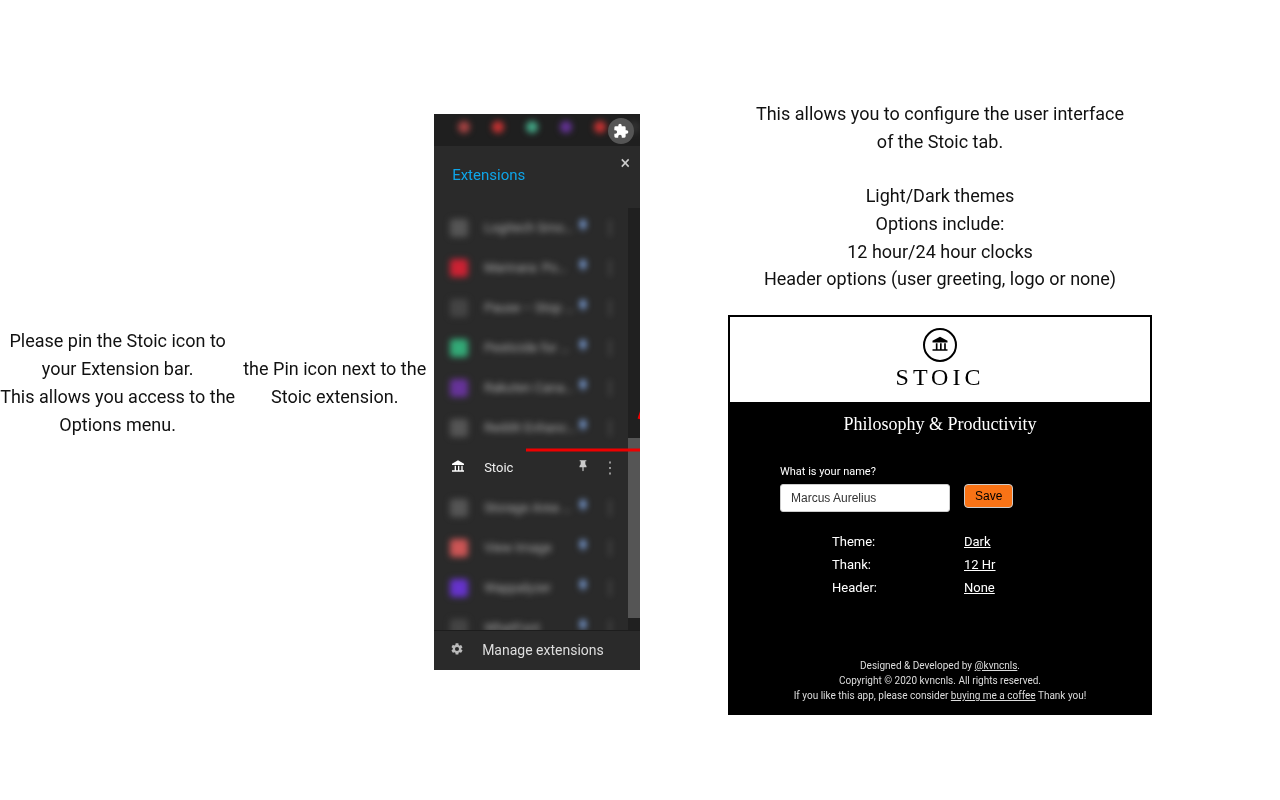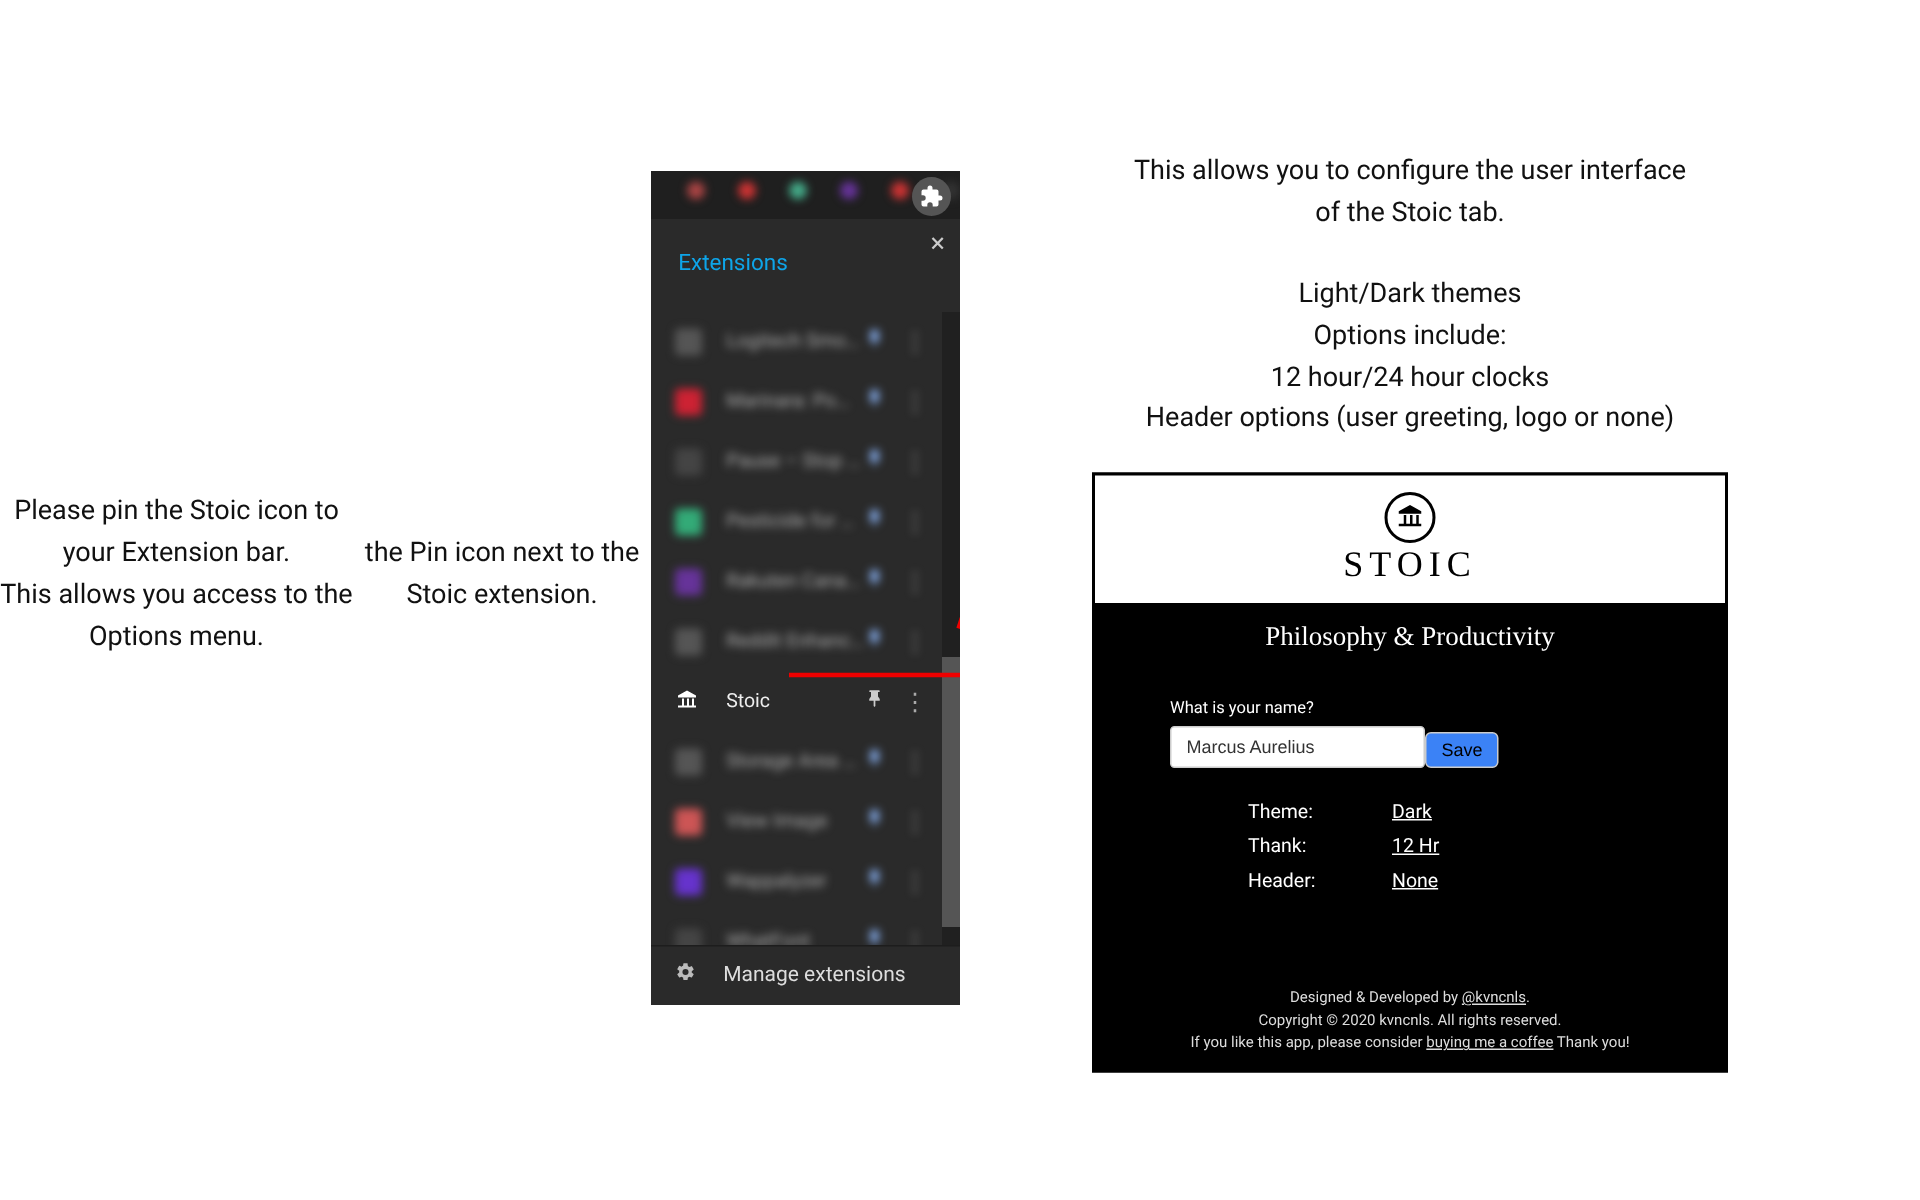--- a/index.html
+++ b/index.html
@@ -174,44 +174,44 @@
     font-size:18px;
     padding:12px 0 6px;
   }
   .opt-body {
     padding: 24px 50px 0;
     font-family: -apple-system, Roboto, sans-serif;
     color:#fff;
     font-size:12px;
   }
   .opt-name-label { font-size:11px; margin-bottom:6px; display:block; }
-  .opt-name-row { display:flex; align-items:flex-end; }
+  .opt-name-row { display:flex; gap:14px; align-items:flex-start; }
   .opt-name-input {
     width:170px;
     background:#fff;
     color:#333;
     font-size:12px;
     padding:6px 10px;
     border-radius:3px;
     border:1px solid #ccc;
   }
   .opt-save-btn {
-    background:#3b82f6;
+    background:#f97316;
     color:#000;
     border:1px solid #ccc;
     border-radius:4px;
     font-size:12px;
     padding:4px 10px;
   }
   .opt-settings {
     margin-top:22px;
     margin-left:52px;
     font-size:13px;
   }
-  .opt-setting-row { display:flex; margin-bottom:8px; }
+  .opt-setting-row { display:flex; margin-bottom:8px;gap:36px; }
   .opt-setting-row .k { width:96px; }
   .opt-setting-row .v { text-decoration:underline; cursor:pointer;text-align:right; }
   .opt-credits {
     position:absolute;
     bottom:10px; left:0; right:0;
     text-align:center;
     color:#ddd;
     font-size:10px;
     line-height:1.5;
     font-family: -apple-system, Roboto, sans-serif;

